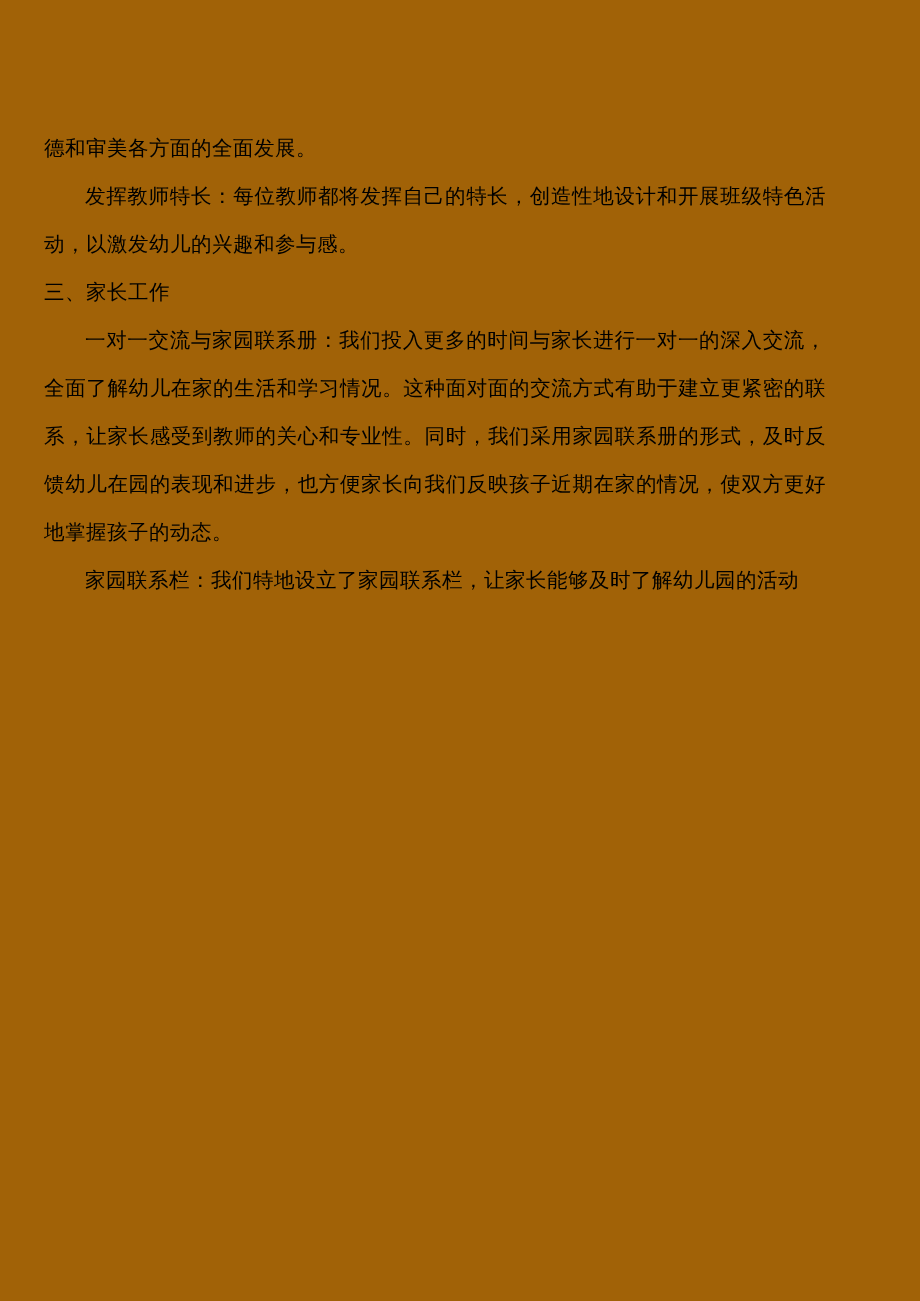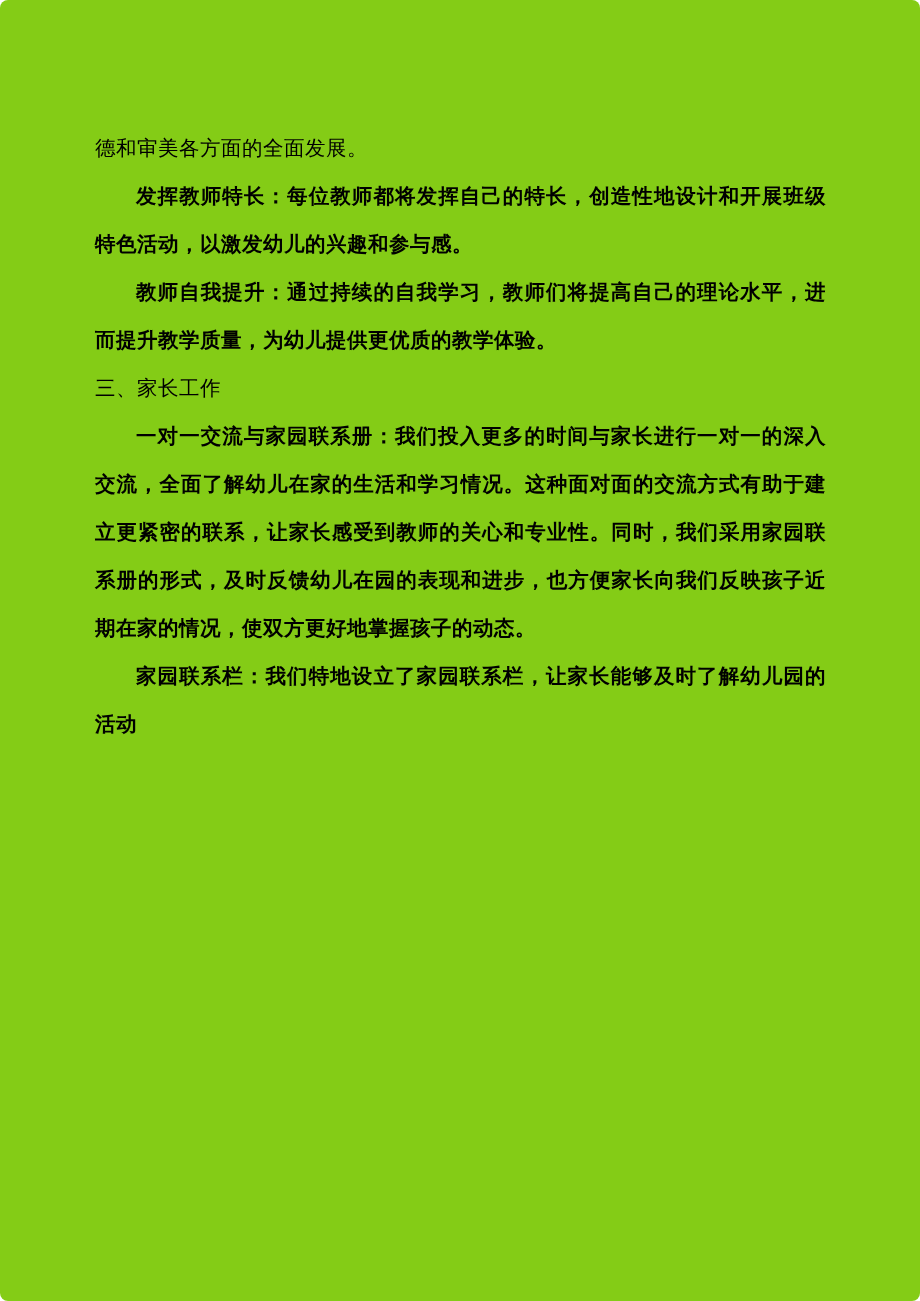--- a/index.html
+++ b/index.html
@@ -5,53 +5,50 @@
   html, body {
     margin: 0;
     padding: 0;
     background: #ffffff;
   }
   .page {
     position: relative;
     width: 920px;
     height: 1301px;
     margin: 0 auto;
-    background: #84cc16;
+    background: #a16207;
     box-sizing: border-box;
-    padding: 124px 94px 0 95px;
+    padding: 124px 94px 0 44px;
     overflow: hidden;
-    border-radius: 8px;
   }
   .doc-content {
     font-family: "Liberation Serif", "DejaVu Serif", serif;
     font-size: 20.5px;
     line-height: 48px;
     color: #000000;
     text-align: justify;
     letter-spacing: 0.5px;
   }
   .doc-content p {
     margin: 0;
     padding: 0;
   }
   .doc-content p.indent {
     text-indent: 2em;
-    font-weight: bold;
   }
   .doc-content p.heading {
     text-indent: 0;
     font-weight: normal;
     text-align: left;
   }
 </style>
 </head>
 <body>
 
 <div class="page">
   <div class="doc-content" id="doc-content">
       <p class="body">德和审美各方面的全面发展。</p>
       <p class="body indent">发挥教师特长：每位教师都将发挥自己的特长，创造性地设计和开展班级特色活动，以激发幼儿的兴趣和参与感。</p>
-      <p class="body indent">教师自我提升：通过持续的自我学习，教师们将提高自己的理论水平，进而提升教学质量，为幼儿提供更优质的教学体验。</p>
       <p class="heading">三、家长工作</p>
       <p class="body indent">一对一交流与家园联系册：我们投入更多的时间与家长进行一对一的深入交流，全面了解幼儿在家的生活和学习情况。这种面对面的交流方式有助于建立更紧密的联系，让家长感受到教师的关心和专业性。同时，我们采用家园联系册的形式，及时反馈幼儿在园的表现和进步，也方便家长向我们反映孩子近期在家的情况，使双方更好地掌握孩子的动态。</p>
       <p class="body indent">家园联系栏：我们特地设立了家园联系栏，让家长能够及时了解幼儿园的活动</p>
     </div>
 </div>
 
 </body></html>

